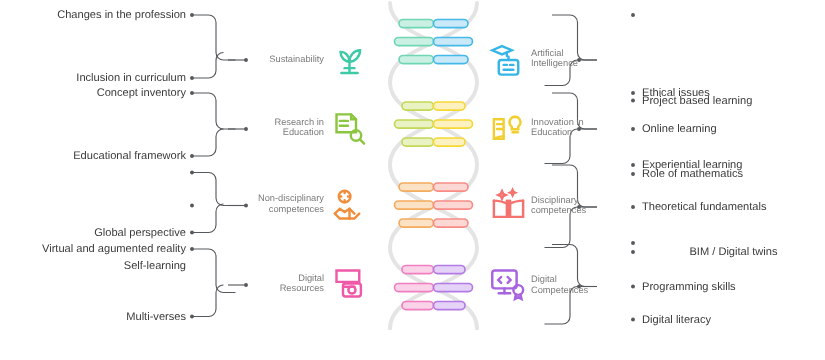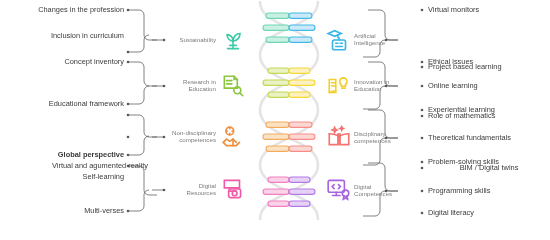--- a/index.html
+++ b/index.html
@@ -99,26 +99,26 @@
       <circle class="dot" cx="422" cy="116" r="1.3"></circle>
       <circle class="dot" cx="422" cy="138" r="1.3"></circle>
       <circle class="dot" cx="422" cy="162" r="1.3"></circle>
       <circle class="dot" cx="422" cy="168" r="1.3"></circle>
       <circle class="dot" cx="422" cy="191" r="1.3"></circle>
       <circle class="dot" cx="422" cy="213" r="1.3"></circle>
     </g>
   </svg>
 
   <div class="lbl r" style="left:0;top:6px;width:124px;">Changes in the profession</div>
-  <div class="lbl r" style="left:0;top:32px;width:124px;">Inclusion in curriculum</div>
+  <div class="lbl r" style="left:0;top:48px;width:108px;padding-left:16px;">Inclusion in curriculum</div>
   <div class="lbl r" style="left:0;top:58px;width:124px;">Concept inventory</div>
   <div class="lbl r" style="left:0;top:100px;width:124px;">Educational framework</div>
   <div class="lbl r" style="left:0;top:133px;width:124px;margin-top:40px;">Self-learning</div>
-  <div class="lbl r" style="left:0;top:151px;width:124px;font-weight:bold;">Global perspective</div>
-  <div class="lbl r" style="left:0;top:162px;width:124px;padding-left:24px;">Virtual and agumented reality</div>
+  <div class="lbl r" style="left:0;top:151px;width:124px;">Global perspective</div>
+  <div class="lbl r" style="left:0;top:162px;width:124px;">Virtual and agumented reality</div>
   <div class="lbl r" style="left:0;top:207px;width:124px;">Multi-verses</div>
 
   <div class="inner r" style="left:168px;top:36px;width:48px;">
     <div>Sustainability</div>
   </div>
   <div class="inner r" style="left:168px;top:78px;width:48px;">
     <div>Research in</div>
     <div>Education</div>
   </div>
   <div class="inner r" style="left:154px;top:129px;width:62px;">
@@ -258,25 +258,23 @@
   </div>
   <div class="inner l" style="left:354px;top:130px;width:52px;">
     <div>Disciplinary</div>
     <div>competences</div>
   </div>
   <div class="inner l" style="left:354px;top:183px;width:52px;">
     <div>Digital</div>
     <div>Competences</div>
   </div>
 
-  <div class="lbl l" style="left:428px;top:6px;width:122px;">Virtual monitors</div>
   <div class="lbl l" style="left:428px;top:58px;width:122px;">Ethical issues</div>
   <div class="lbl l" style="left:428px;top:63px;width:120px;">Project based learning</div>
   <div class="lbl l" style="left:428px;top:82px;width:122px;">Online learning</div>
   <div class="lbl l" style="left:428px;top:106px;width:102px;">Experiential learning</div>
   <div class="lbl l" style="left:428px;top:112px;width:122px;">Role of mathematics</div>
   <div class="lbl l" style="left:428px;top:134px;width:122px;">Theoretical fundamentals</div>
-  <div class="lbl l" style="left:428px;top:158px;width:122px;">Problem-solving skills</div>
   <div class="lbl l" style="left:428px;top:164px;width:122px;text-align:center;">BIM / Digital twins</div>
   <div class="lbl l" style="left:428px;top:187px;width:122px;">Programming skills</div>
   <div class="lbl l" style="left:428px;top:209px;width:122px;">Digital literacy</div>
 
 </div>
 
 </body></html>

